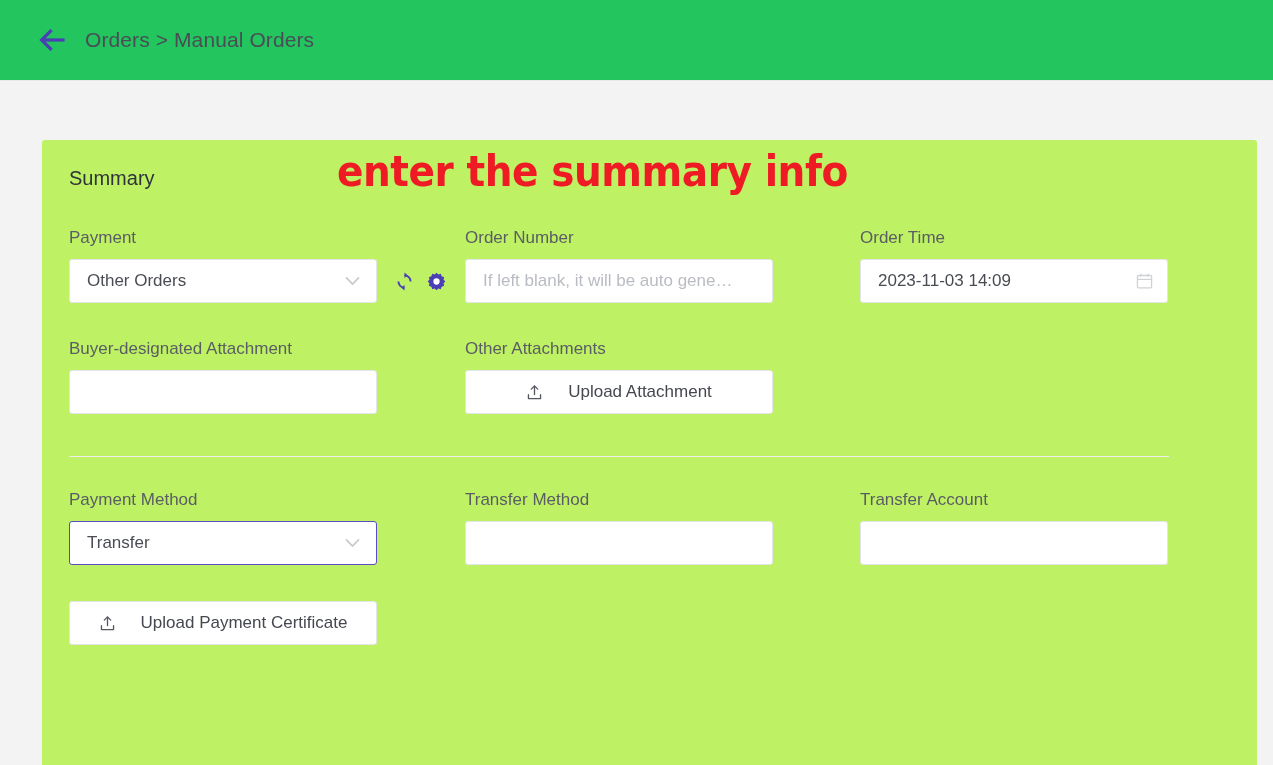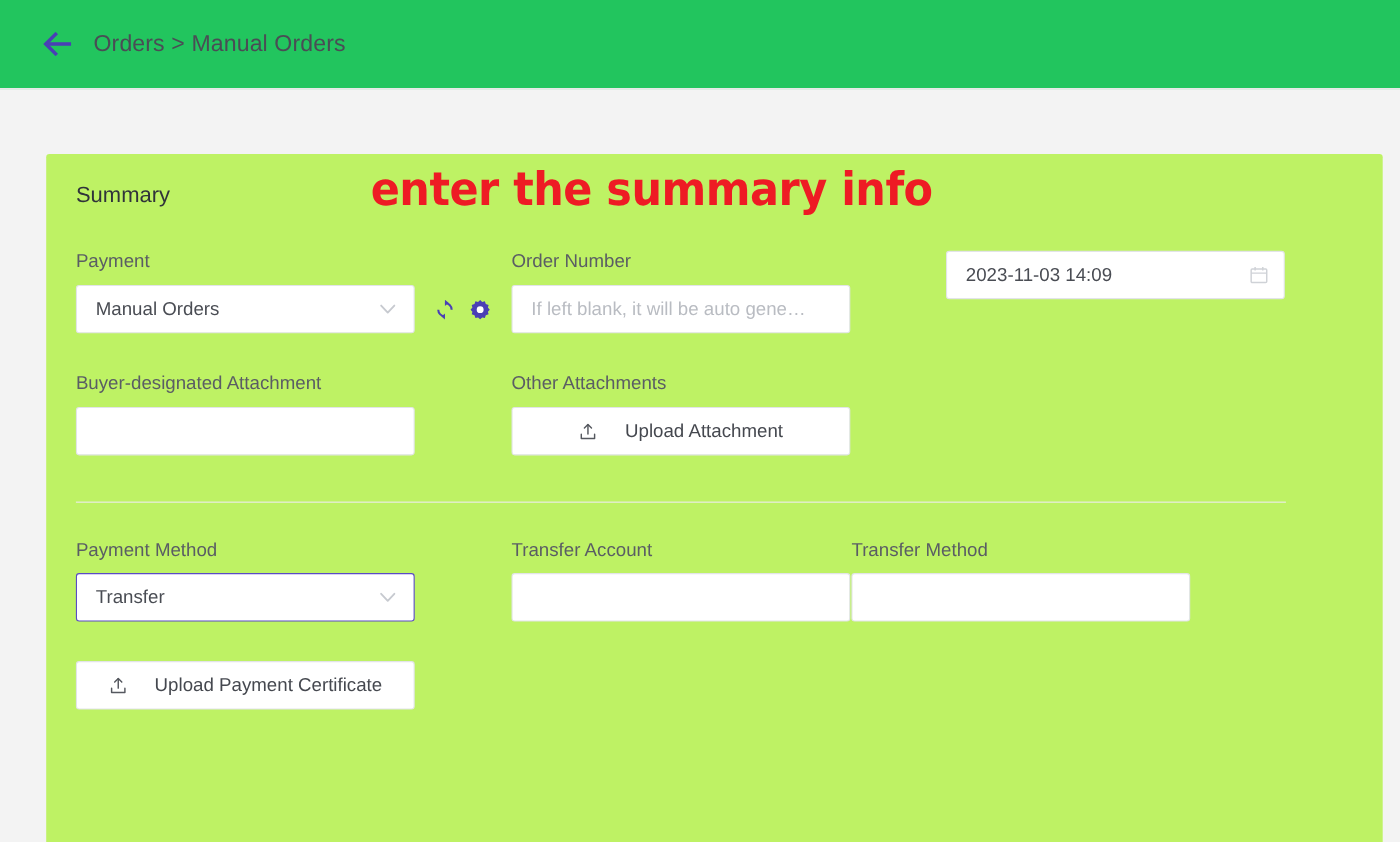--- a/index.html
+++ b/index.html
@@ -212,21 +212,21 @@
   </div>
 
   <div class="form">
 
     <div class="row">
 
       <div class="col c1">
         <div class="field-label">Payment</div>
         <div style="display:flex;align-items:center;">
           <div class="select-box w-sel">
-            <span class="value">Manual Orders</span>
+            <span class="value">Other Orders</span>
             <span class="chevron">
               <svg width="15" height="10" viewBox="0 0 15 10">
                 <path d="M1.5 1.8 L7.5 8.2 L13.5 1.8" fill="none" stroke="#c7cad0" stroke-width="1.7" stroke-linecap="round" stroke-linejoin="round"></path>
               </svg>
             </span>
           </div>
           <div class="side-icons">
             <div class="icon-btn">
               <svg width="19" height="19" viewBox="0 0 20 20">
                 <path d="M10 3.6 A6.4 6.4 0 0 1 16.4 10" fill="none" stroke="#4a3fb5" stroke-width="2"></path>
@@ -246,20 +246,21 @@
       </div>
 
       <div class="col c2">
         <div class="field-label">Order Number</div>
         <div class="input-box w-inp">
           <span class="placeholder">If left blank, it will be auto gene…</span>
         </div>
       </div>
 
       <div class="col c3">
+        <div class="field-label">Order Time</div>
         <div class="input-box w-inp-lg">
           <span class="value">2023-11-03 14:09</span>
           <span class="cal-icon">
             <svg width="17" height="17" viewBox="0 0 18 18">
               <rect x="1.5" y="3.2" width="15" height="13" fill="none" stroke="#cfd2d7" stroke-width="1.4" rx="1"></rect>
               <line x1="1.5" y1="7.2" x2="16.5" y2="7.2" stroke="#cfd2d7" stroke-width="1.4"></line>
               <line x1="5.3" y1="1.3" x2="5.3" y2="4.6" stroke="#cfd2d7" stroke-width="1.4"></line>
               <line x1="12.7" y1="1.3" x2="12.7" y2="4.6" stroke="#cfd2d7" stroke-width="1.4"></line>
             </svg>
           </span>
@@ -308,30 +309,30 @@
         <div class="select-box w-sel focused">
           <span class="value">Transfer</span>
           <span class="chevron">
             <svg width="15" height="10" viewBox="0 0 15 10">
               <path d="M1.5 1.8 L7.5 8.2 L13.5 1.8" fill="none" stroke="#c7cad0" stroke-width="1.7" stroke-linecap="round" stroke-linejoin="round"></path>
             </svg>
           </span>
         </div>
       </div>
 
+      <div class="col c2">
+        <div class="field-label">Transfer Method</div>
+        <div class="input-box w-inp">
+          <span class="placeholder"></span>
+        </div>
+      </div>
+
       <div class="col c3">
         <div class="field-label">Transfer Account</div>
         <div class="input-box w-inp-lg">
-          <span class="placeholder"></span>
-        </div>
-      </div>
-
-      <div class="col c2">
-        <div class="field-label">Transfer Method</div>
-        <div class="input-box w-inp">
           <span class="placeholder"></span>
         </div>
       </div>
 
     </div>
 
     <div class="spacer-row"></div>
 
     <div class="row">
 

